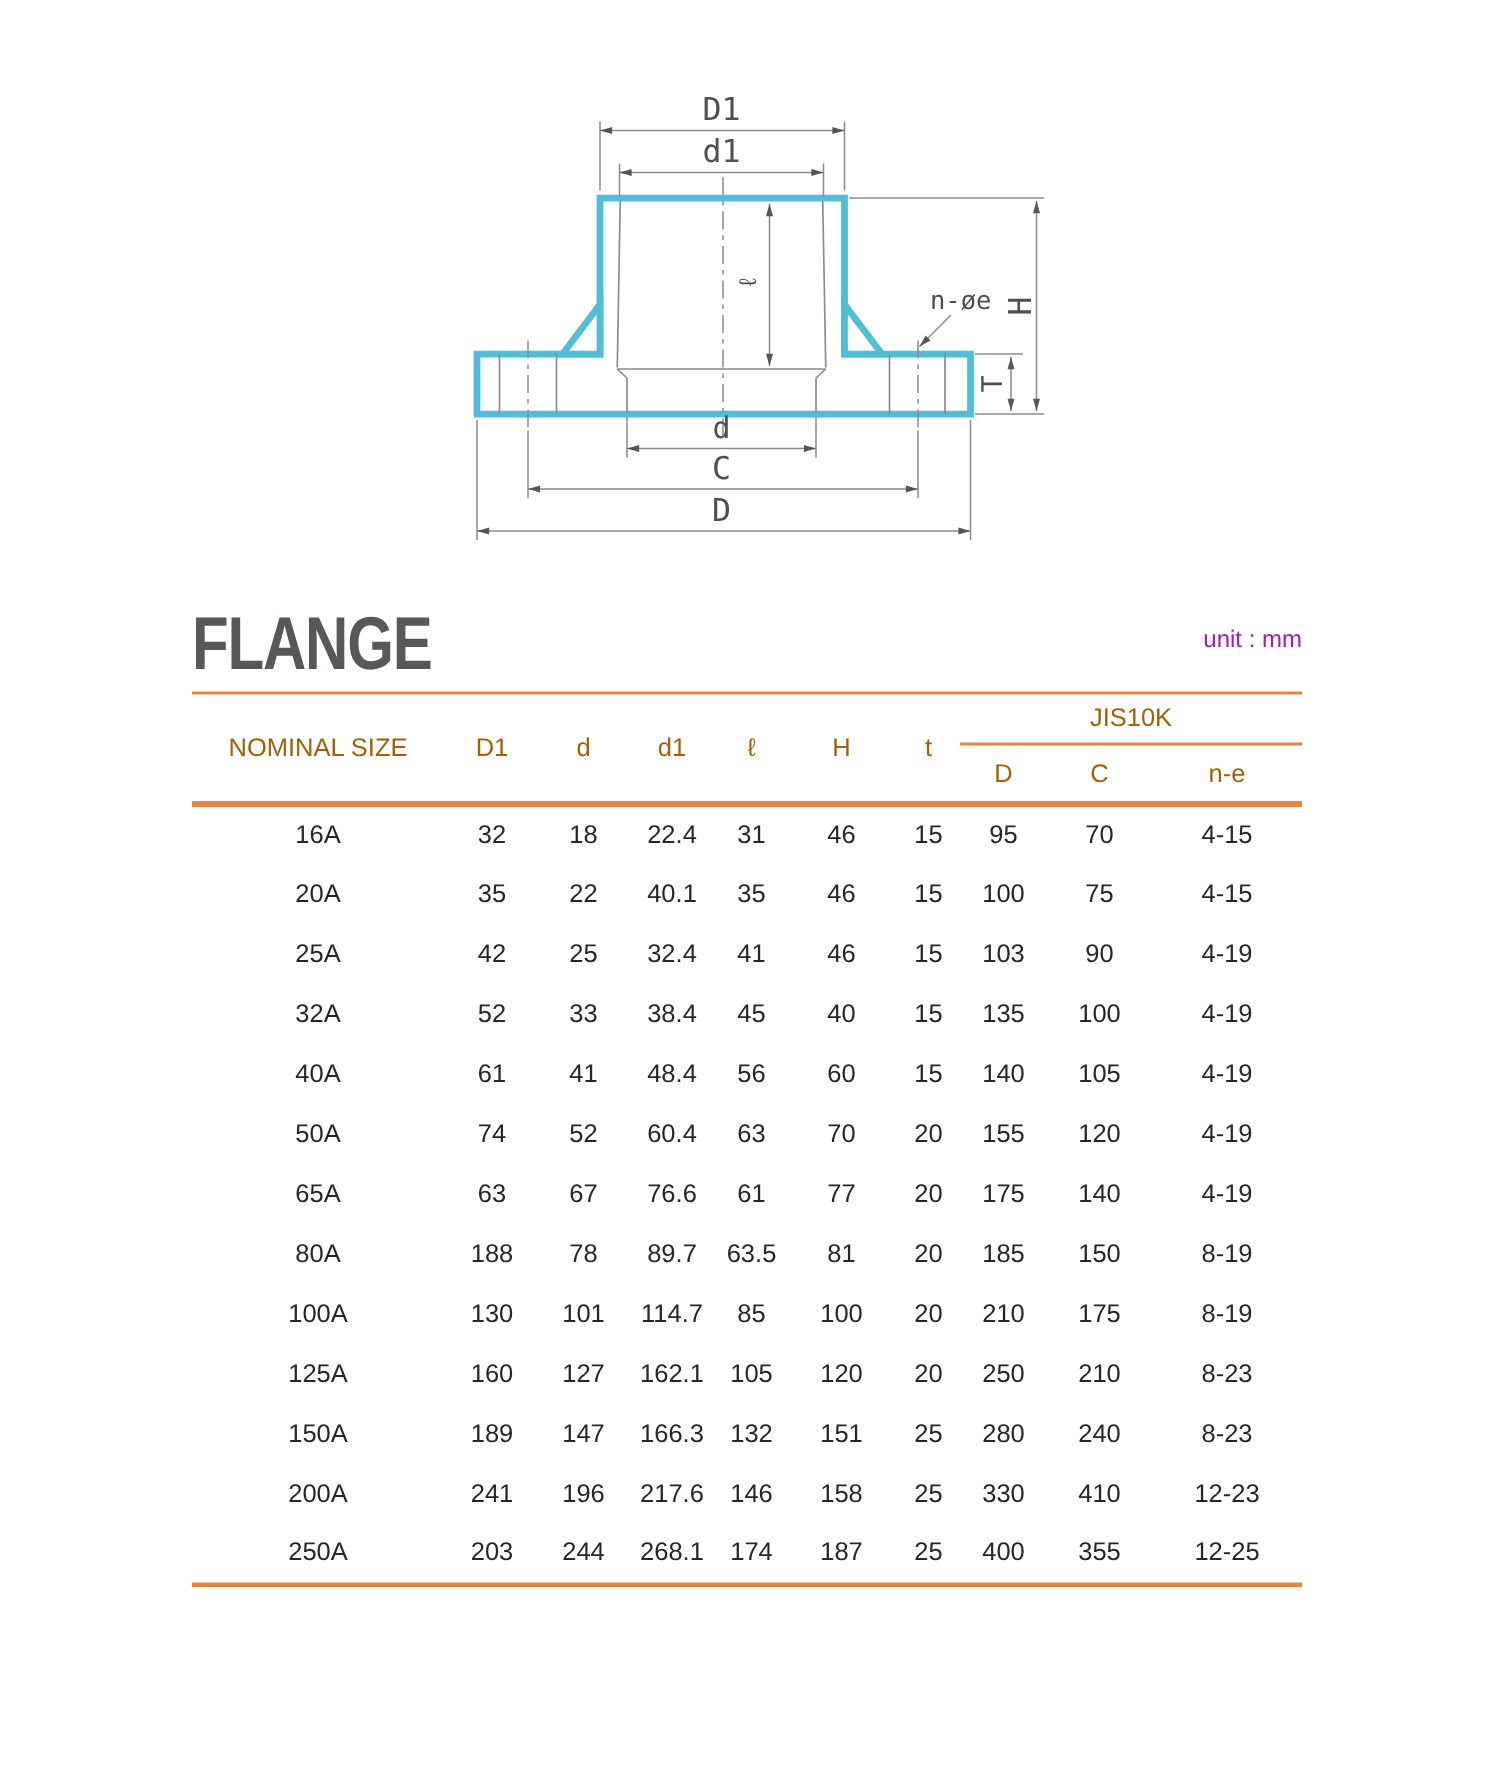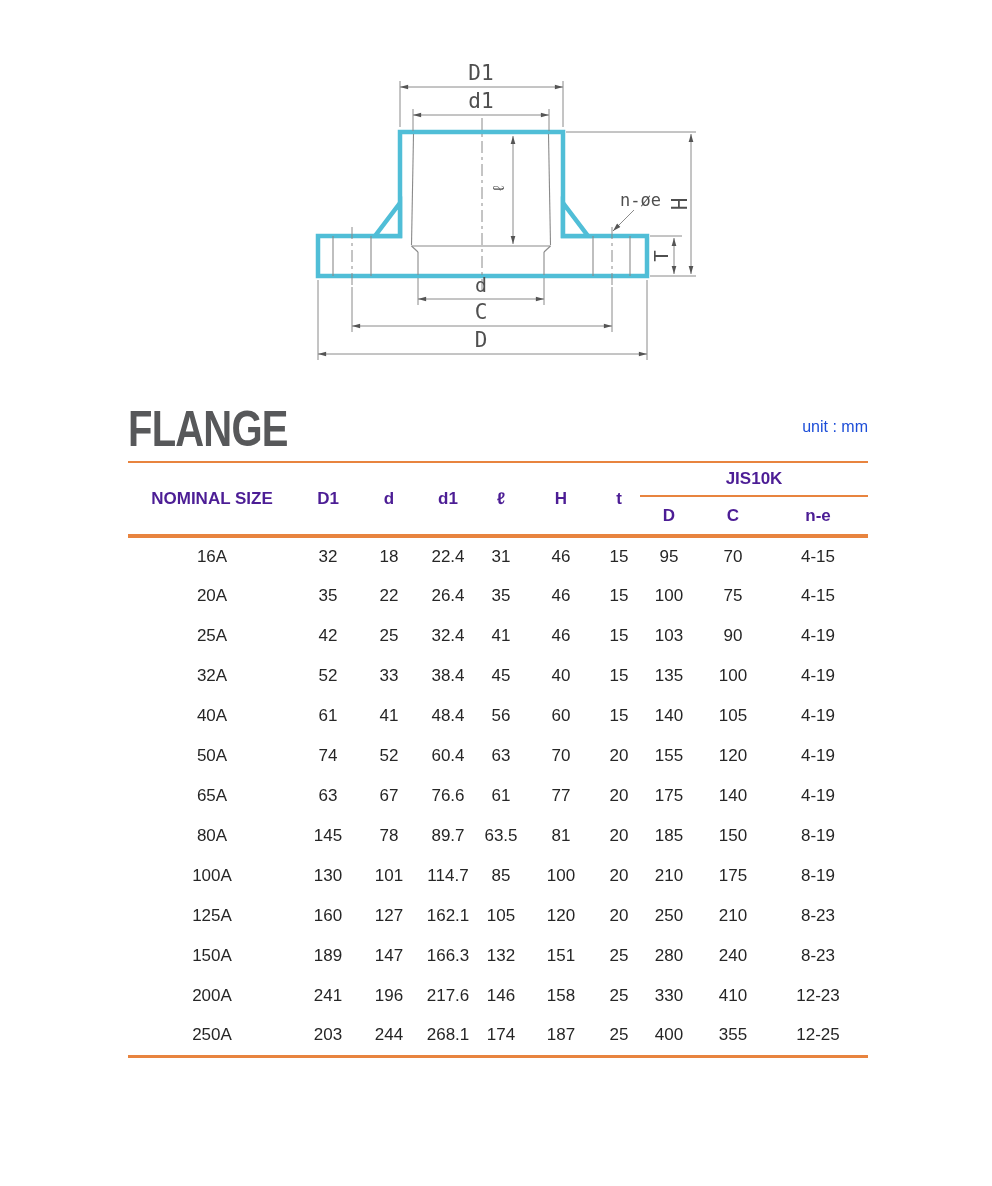--- a/index.html
+++ b/index.html
@@ -21,33 +21,33 @@
   
   .title-row{
     position:absolute;left:128px;width:740px;top:400px;height:58px;
     display:flex;justify-content:space-between;align-items:center;
   }
   .page-title{
     font-size:50px;font-weight:700;color:var(--title-gray);
     transform:scaleX(0.80);transform-origin:left bottom;
     letter-spacing:-1px;line-height:1;white-space:nowrap;
   }
-  .unit-label{font-size:16px;color:#1d4ed8;padding-bottom:5px;}
+  .unit-label{font-size:16px;color:#a21caf;padding-bottom:5px;}
   
   .spec-table{
     position:absolute;left:128px;top:461px;width:740px;
     border-collapse:collapse;table-layout:fixed;
     border-top:2px solid var(--accent);
     border-bottom:3px solid var(--accent);
   }
   .spec-table th,.spec-table td{
     text-align:center;vertical-align:middle;font-size:17px;
     padding:0;overflow:hidden;white-space:nowrap;
   }
-  .spec-table th{font-weight:700;color:#4c1d95;}
+  .spec-table th{font-weight:400;color:#a16207;}
   .spec-table th.sp{border-bottom:4px solid var(--accent);}
   .spec-table th.grp{height:34px;border-bottom:2px solid var(--accent);}
   .spec-table tr.h2 th{height:40px;border-bottom:4px solid var(--accent);}
   .spec-table tbody td{height:40px;color:#262626;}
 </style>
 </head>
 <body>
 
 <svg class="diagram" width="992" height="392" viewBox="0 0 992 392">
   <defs>
@@ -172,21 +172,21 @@
         <td>46</td>
         <td>15</td>
         <td>95</td>
         <td>70</td>
         <td>4-15</td>
       </tr>
       <tr>
         <td>20A</td>
         <td>35</td>
         <td>22</td>
-        <td>26.4</td>
+        <td>40.1</td>
         <td>35</td>
         <td>46</td>
         <td>15</td>
         <td>100</td>
         <td>75</td>
         <td>4-15</td>
       </tr>
       <tr>
         <td>25A</td>
         <td>42</td>
@@ -242,21 +242,21 @@
         <td>76.6</td>
         <td>61</td>
         <td>77</td>
         <td>20</td>
         <td>175</td>
         <td>140</td>
         <td>4-19</td>
       </tr>
       <tr>
         <td>80A</td>
-        <td>145</td>
+        <td>188</td>
         <td>78</td>
         <td>89.7</td>
         <td>63.5</td>
         <td>81</td>
         <td>20</td>
         <td>185</td>
         <td>150</td>
         <td>8-19</td>
       </tr>
       <tr>

